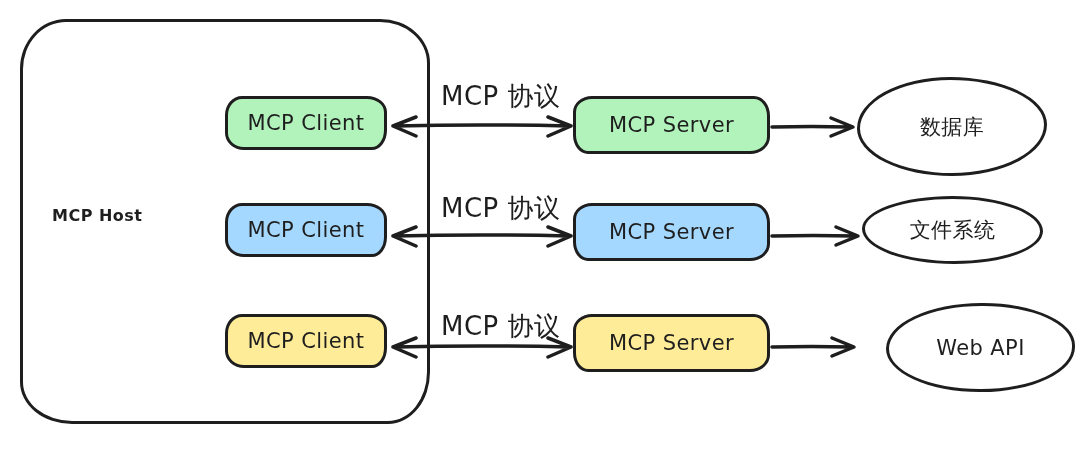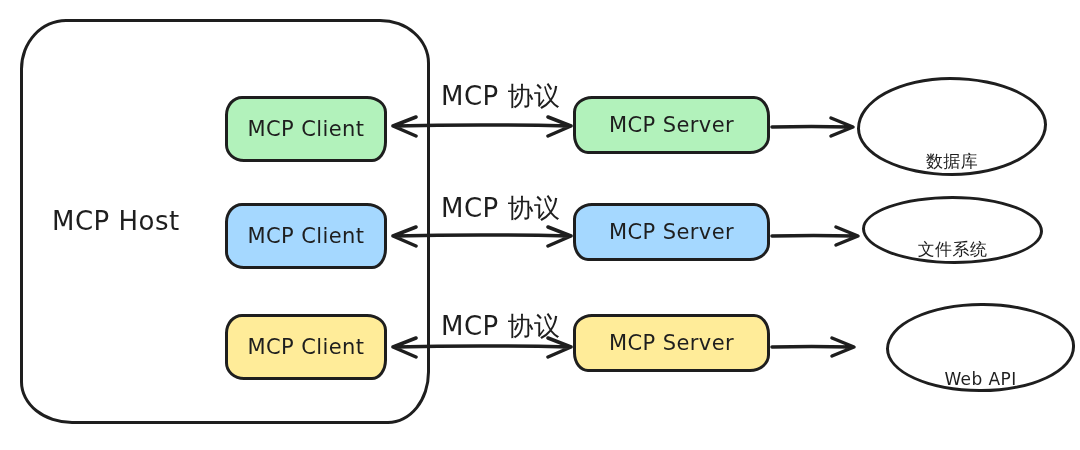--- a/index.html
+++ b/index.html
@@ -14,40 +14,40 @@
   }
   .shape { position: absolute; box-sizing: border-box; display: flex; align-items: center; justify-content: center; }
   #host-box {
     left: 20px; top: 19px; width: 410px; height: 405px;
     border: 3px solid #1e1e1e;
     border-radius: 46px 50px 42px 52px / 50px 44px 52px 42px;
     background: transparent;
   }
   #host-label {
     position: absolute; left: 52px; top: 206px; width: 140px;
-    font-size: 26px; font-weight: 400; letter-spacing: 0.5px;
+    font-size: 16px; font-weight: 700; letter-spacing: 0.5px;
     text-align: left;
   }
   .node-box {
-    left: 225px; width: 162px; height: 66px;
+    left: 225px; width: 162px; height: 54px;
     border: 3px solid #1e1e1e;
     border-radius: 17px 20px 15px 19px / 19px 16px 20px 17px;
     font-size: 21px; font-weight: 500; letter-spacing: 0.4px;
   }
   .server-box {
     left: 573px; width: 197px; height: 58px;
     border: 3px solid #1e1e1e;
     border-radius: 19px 16px 20px 15px / 16px 20px 17px 19px;
     font-size: 21px; font-weight: 500; letter-spacing: 0.4px;
   }
   .ellipse {
     border: 3.5px solid #1e1e1e;
     border-radius: 50%;
     background: #ffffff;
-    font-size: 17px; font-weight: 500; letter-spacing: 0.4px; align-items: flex-end;
+    font-size: 21px; font-weight: 500; letter-spacing: 0.4px;
   }
   .proto-label {
     position: absolute; left: 441px; width: 130px;
     font-size: 26px; font-weight: 500; letter-spacing: 0.5px;
     white-space: nowrap;
   }
   #arrows-layer { position: absolute; left: 0; top: 0; width: 1080px; height: 450px; }
   #arrows-layer path { fill: none; stroke: #1e1e1e; stroke-width: 3.5; stroke-linecap: round; stroke-linejoin: round; }
 </style>
 </head>

